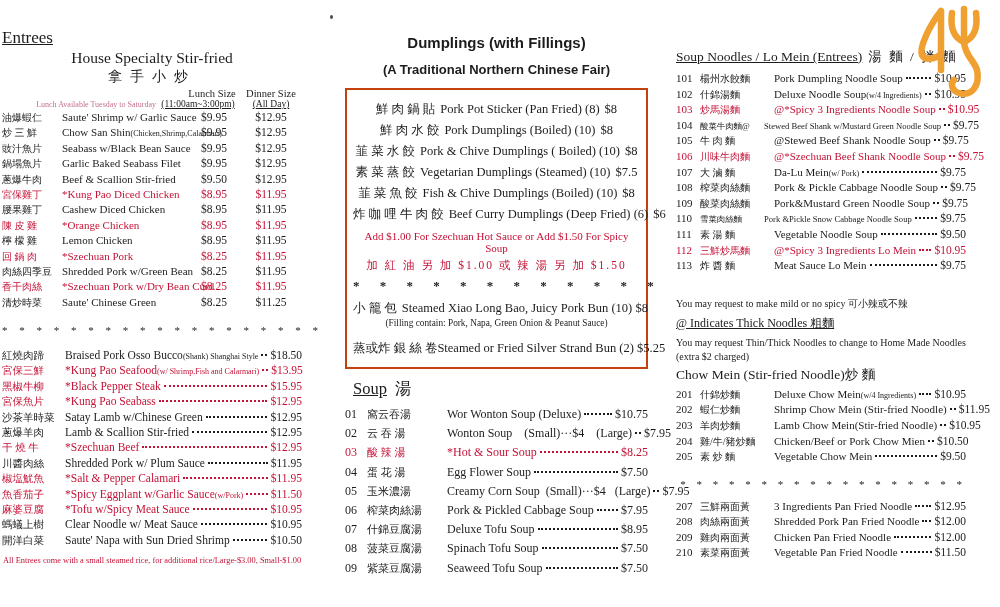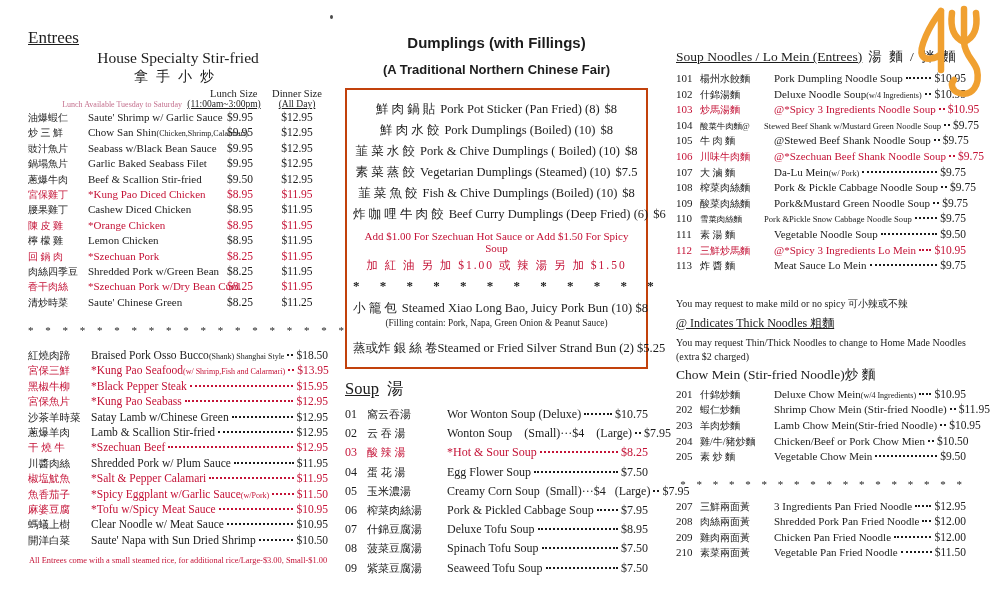--- a/index.html
+++ b/index.html
@@ -4,31 +4,31 @@
 <style>
   html,body{margin:0;padding:0;}
   body{
     width:1000px;height:607px;position:relative;background:#ffffff;
     font-family:"Liberation Serif","DejaVu Serif",serif;color:#1c1c1c;
     overflow:hidden;
   }
   .red{color:var(--red,#c41236);}
   .pink{color:var(--pink,#c4708e);}
   .col{position:absolute;}
-  .col-left{left:28px;top:28px;width:300px;}
+  .col-left{left:2px;top:28px;width:300px;}
   .col-mid{left:345px;top:34px;width:303px;}
   .col-right{left:676px;top:48px;width:290px;}
 
   
   .l-title{font-size:17px;text-decoration:underline;margin-bottom:1px;}
   .l-sub{font-size:15.5px;text-align:center;}
   .l-sub-cn{font-size:14px;text-align:center;letter-spacing:8px;margin:1px 0 2px;}
   .lhead{display:flex;font-size:10.5px;align-items:baseline;}
   .lhead .sp{flex:1;}
-  .h-l{width:56px;flex-shrink:0;}
+  .h-l{width:56px;text-align:center;flex-shrink:0;}
   .h-d{width:62px;text-align:center;flex-shrink:0;}
   .lhead2{display:flex;align-items:baseline;margin-bottom:2px;white-space:nowrap;}
   .lhead2 .pinknote{flex:1;text-align:right;font-size:8px;}
   .lhead2 .hours{width:84px;text-align:center;font-size:9.5px;text-decoration:underline;flex-shrink:0;}
   .lhead2 .allday{width:62px;text-align:center;font-size:9.5px;text-decoration:underline;flex-shrink:0;}
   .row1{display:flex;align-items:baseline;height:15.4px;font-size:11.5px;}
   .row1 .cn{width:60px;font-size:10px;white-space:nowrap;flex-shrink:0;overflow:visible;}
   .row1 .en{flex:1 1 0;min-width:0;white-space:pre;font-size:11px;}
   .row1 .p1{width:52px;text-align:center;flex-shrink:0;}
   .row1 .p2{width:62px;text-align:center;flex-shrink:0;}
@@ -49,21 +49,21 @@
   .dline .dcn{margin-right:5px;}
   .dline .dpr{margin-left:5px;}
   .dnote1{font-size:11px;text-align:center;margin-top:3px;}
   .dnote2{font-size:11.5px;text-align:center;letter-spacing:2px;margin-top:4px;}
   .dsep{font-weight:bold;font-size:13px;text-align:center;word-spacing:17px;margin-top:5px;white-space:nowrap;}
   .xlb{font-size:12.5px;text-align:center;margin-top:6px;white-space:nowrap;}
   .xlb .dcn{margin-right:5px;}
   .filling{font-size:9.3px;text-align:center;margin-top:1px;}
   .bun{font-size:12.5px;text-align:center;margin-top:12px;white-space:nowrap;}
   .soup-head{margin-top:9px;font-size:16.5px;}
-  .soup-head .un{text-decoration:underline;}
+  .soup-head .un{text-decoration:underline;margin-left:8px;}
   .soup-head .cnh{margin-left:8px;}
   .srow{display:flex;align-items:baseline;height:19.2px;font-size:12px;margin-top:0;}
   .srow .num{width:22px;flex-shrink:0;}
   .srow .scn{width:80px;font-size:11px;white-space:nowrap;flex-shrink:0;}
   .srow .sen{white-space:pre;}
   .srow .pr{text-align:right;flex-shrink:0;}
   .srows{margin-top:7px;}
 
   
   .r-title{font-size:13.5px;margin-bottom:6px;white-space:nowrap;}

